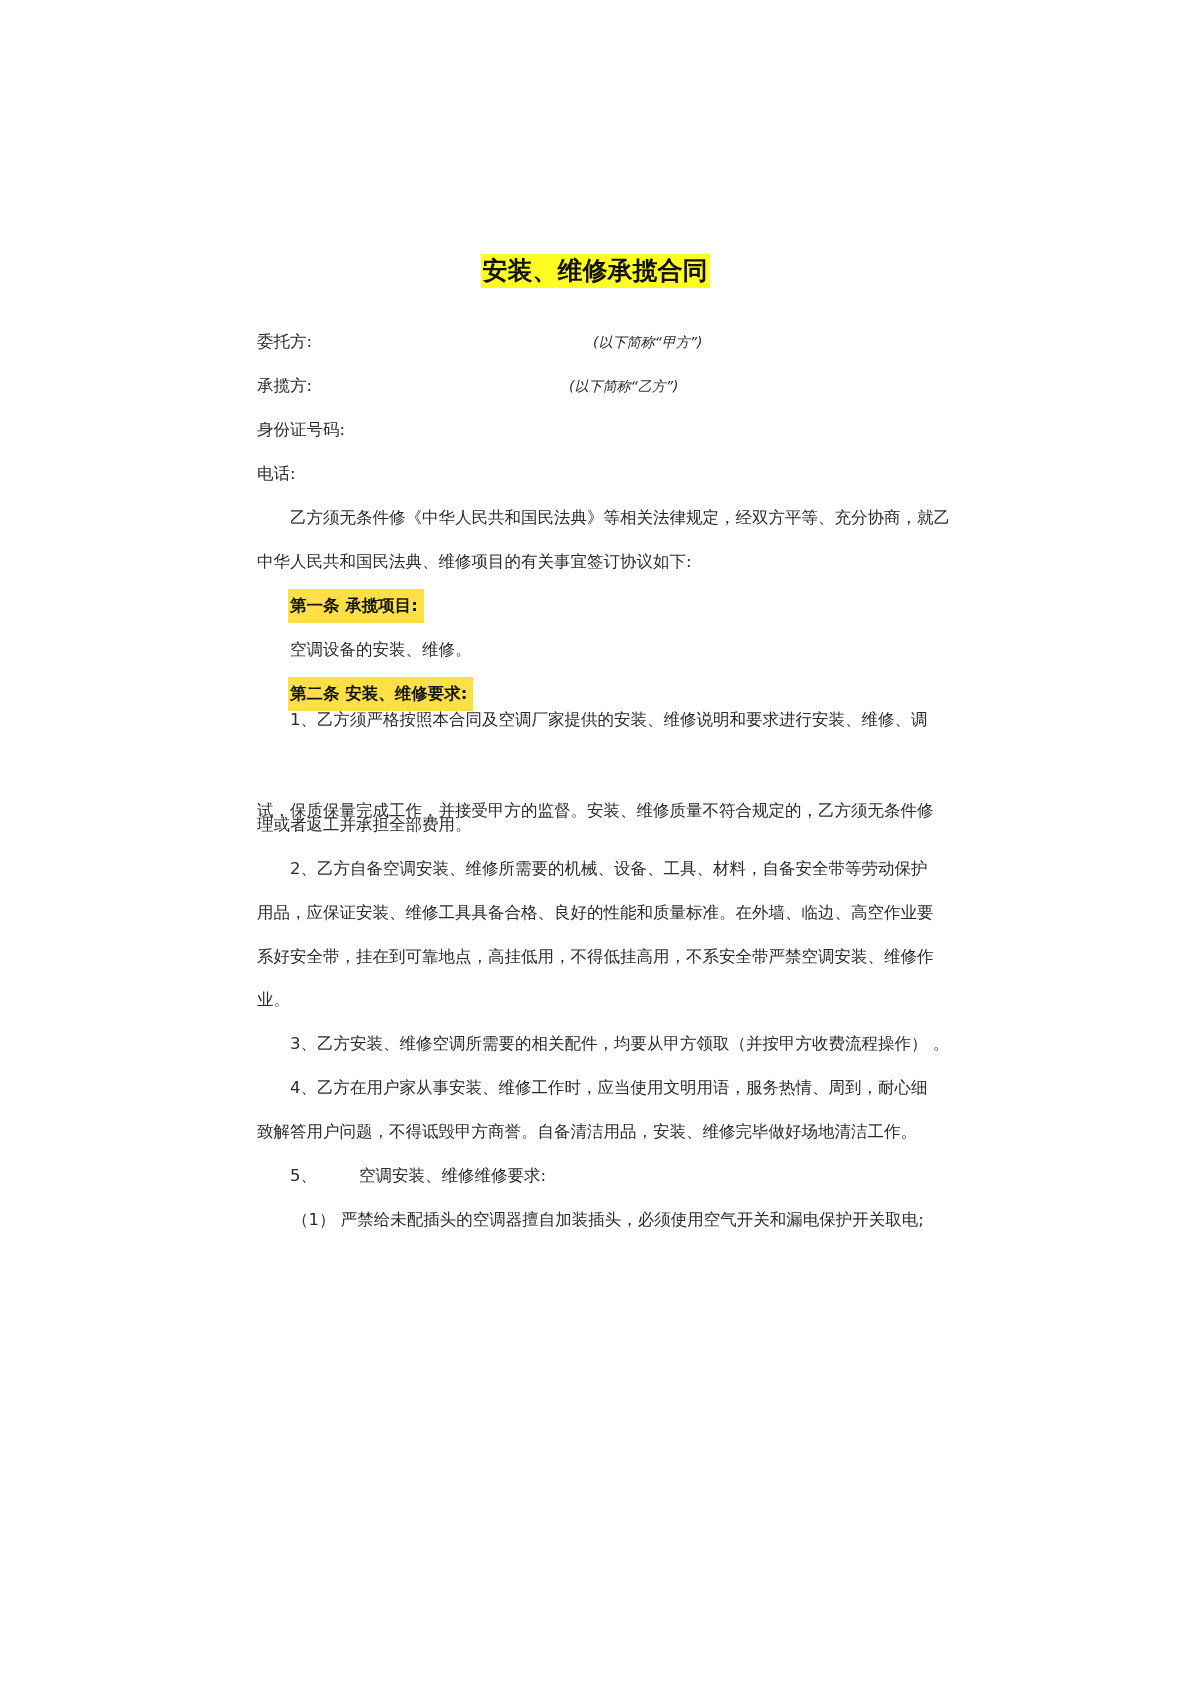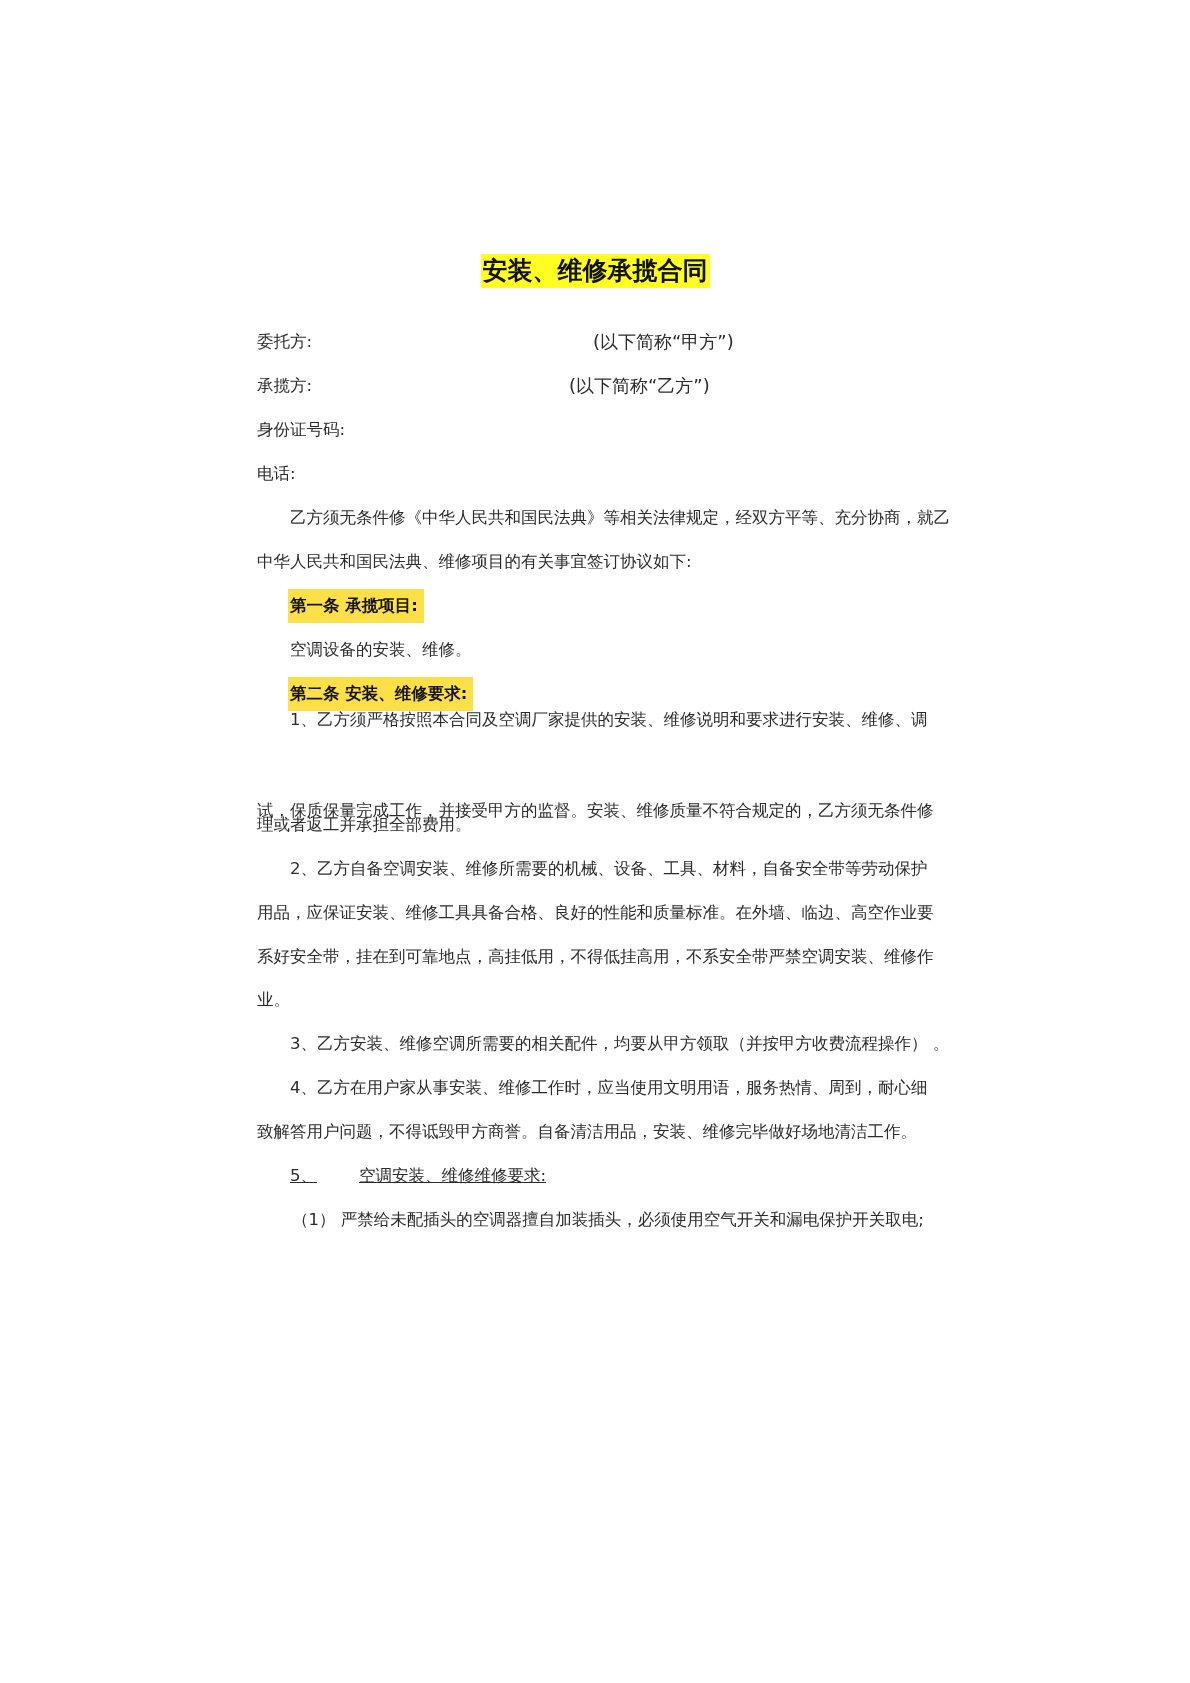--- a/index.html
+++ b/index.html
@@ -44,24 +44,25 @@
       position: absolute;
       left: 257px;
       font-size: 16.5px;
       line-height: 24px;
       white-space: nowrap;
       color: #2b2b2b;
     }
     .indent { left: 290px; }
     .right-note {
       position: absolute;
-      font-size: 18px;
+      font-size: 14px;
       line-height: 24px;
       white-space: nowrap;
       color: #2b2b2b;
+      font-style: italic;
     }
     .hl {
       display: inline-block;
       background: #fde047;
       font-weight: bold;
       color: #141414;
       padding: 5px 6px 5px 2px;
       margin-left: -2px;
       margin-top: -5px;
     }
@@ -105,19 +106,19 @@
   <div class="line indent" style="top:857px;">2、乙方自备空调安装、维修所需要的机械、设备、工具、材料，自备安全带等劳动保护</div>
   <div class="line" style="top:901px;">用品，应保证安装、维修工具具备合格、良好的性能和质量标准。在外墙、临边、高空作业要</div>
   <div class="line" style="top:945px;">系好安全带，挂在到可靠地点，高挂低用，不得低挂高用，不系安全带严禁空调安装、维修作</div>
   <div class="line" style="top:988px;">业。</div>
 
   <div class="line indent" style="top:1032px;">3、乙方安装、维修空调所需要的相关配件，均要从甲方领取（并按甲方收费流程操作） 。</div>
 
   <div class="line indent" style="top:1076px;">4、乙方在用户家从事安装、维修工作时，应当使用文明用语，服务热情、周到，耐心细</div>
   <div class="line" style="top:1120px;">致解答用户问题，不得诋毁甲方商誉。自备清洁用品，安装、维修完毕做好场地清洁工作。</div>
 
-  <div class="line indent" style="top:1164px;text-decoration:underline;">
+  <div class="line indent" style="top:1164px;">
     <span>5、</span><span class="gap"></span><span>空调安装、维修维修要求:</span>
   </div>
 
   <div class="line" style="top:1208px; left:292px;">（1） 严禁给未配插头的空调器擅自加装插头，必须使用空气开关和漏电保护开关取电;</div>
 
 </div>
 
 </body></html>

